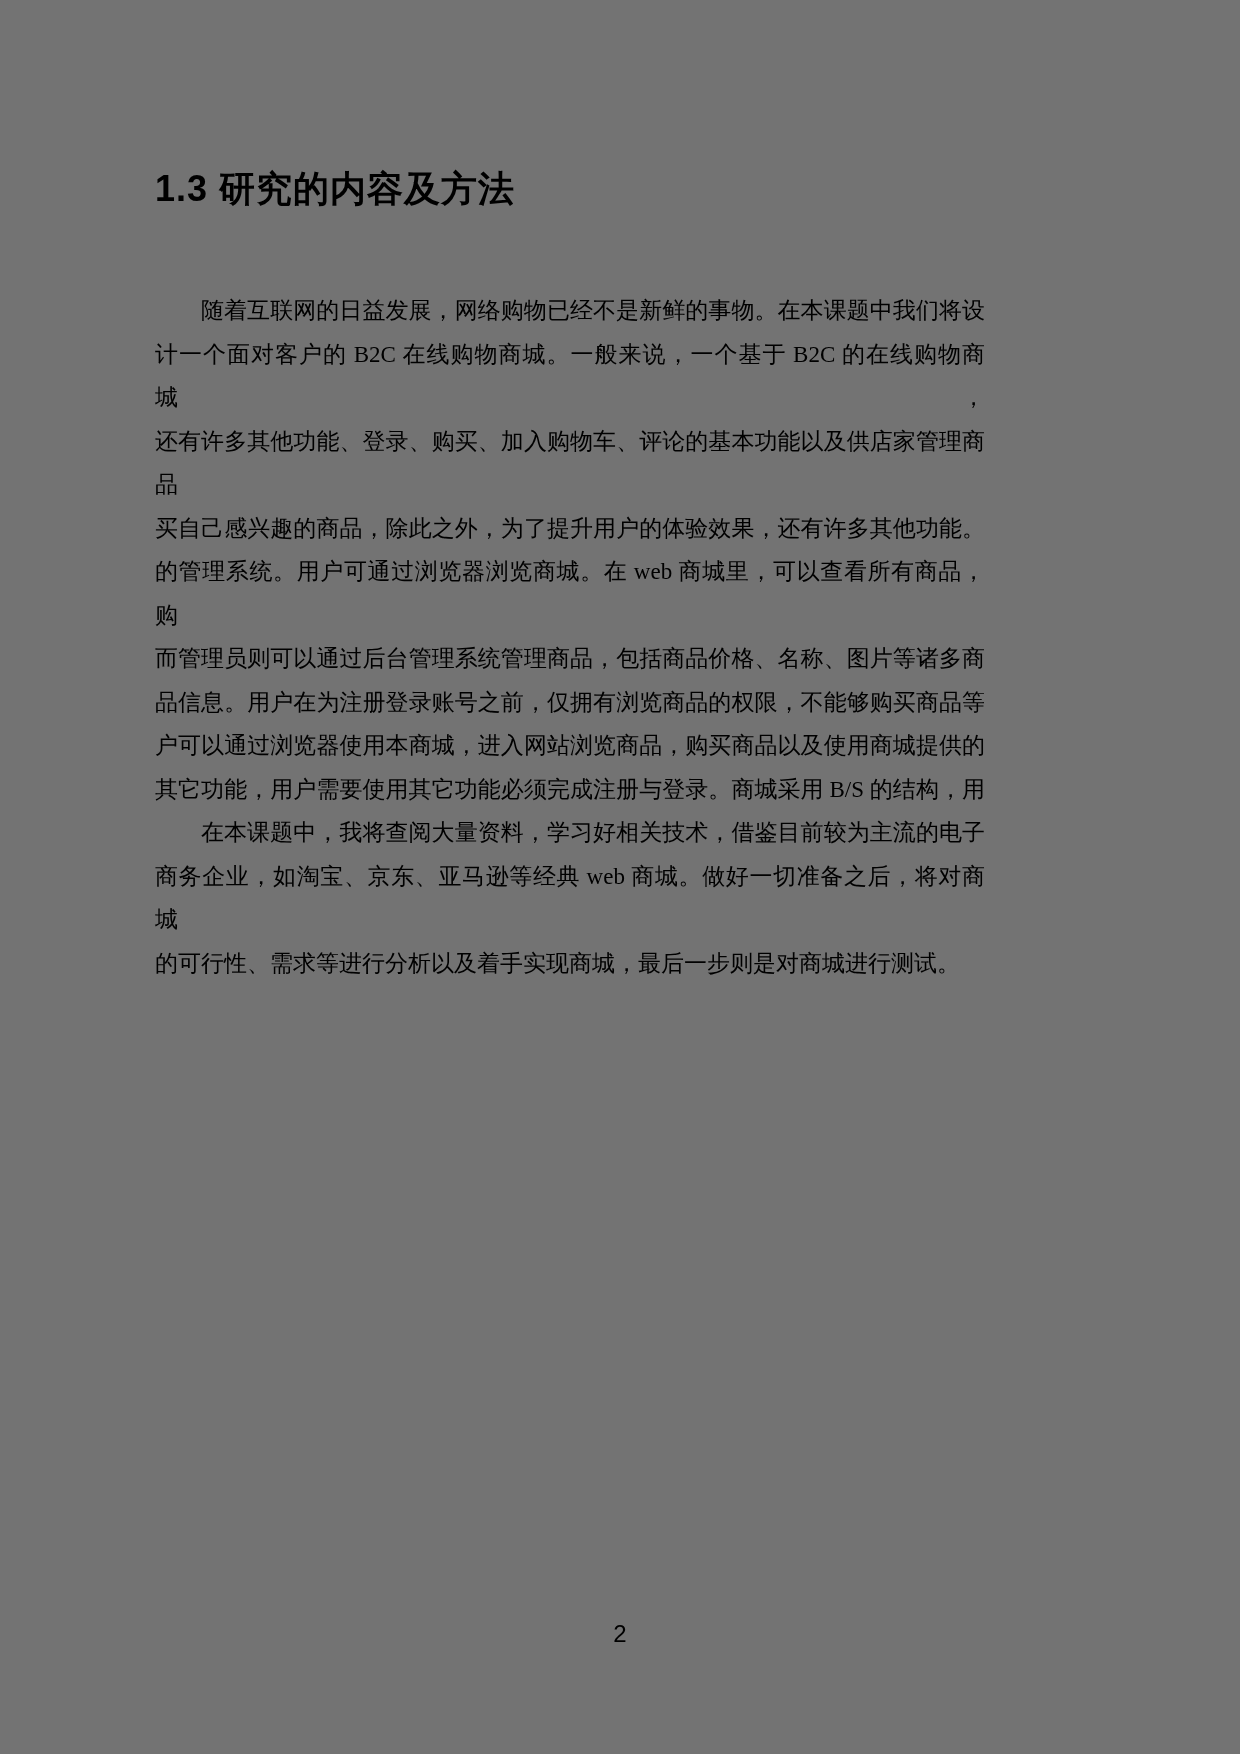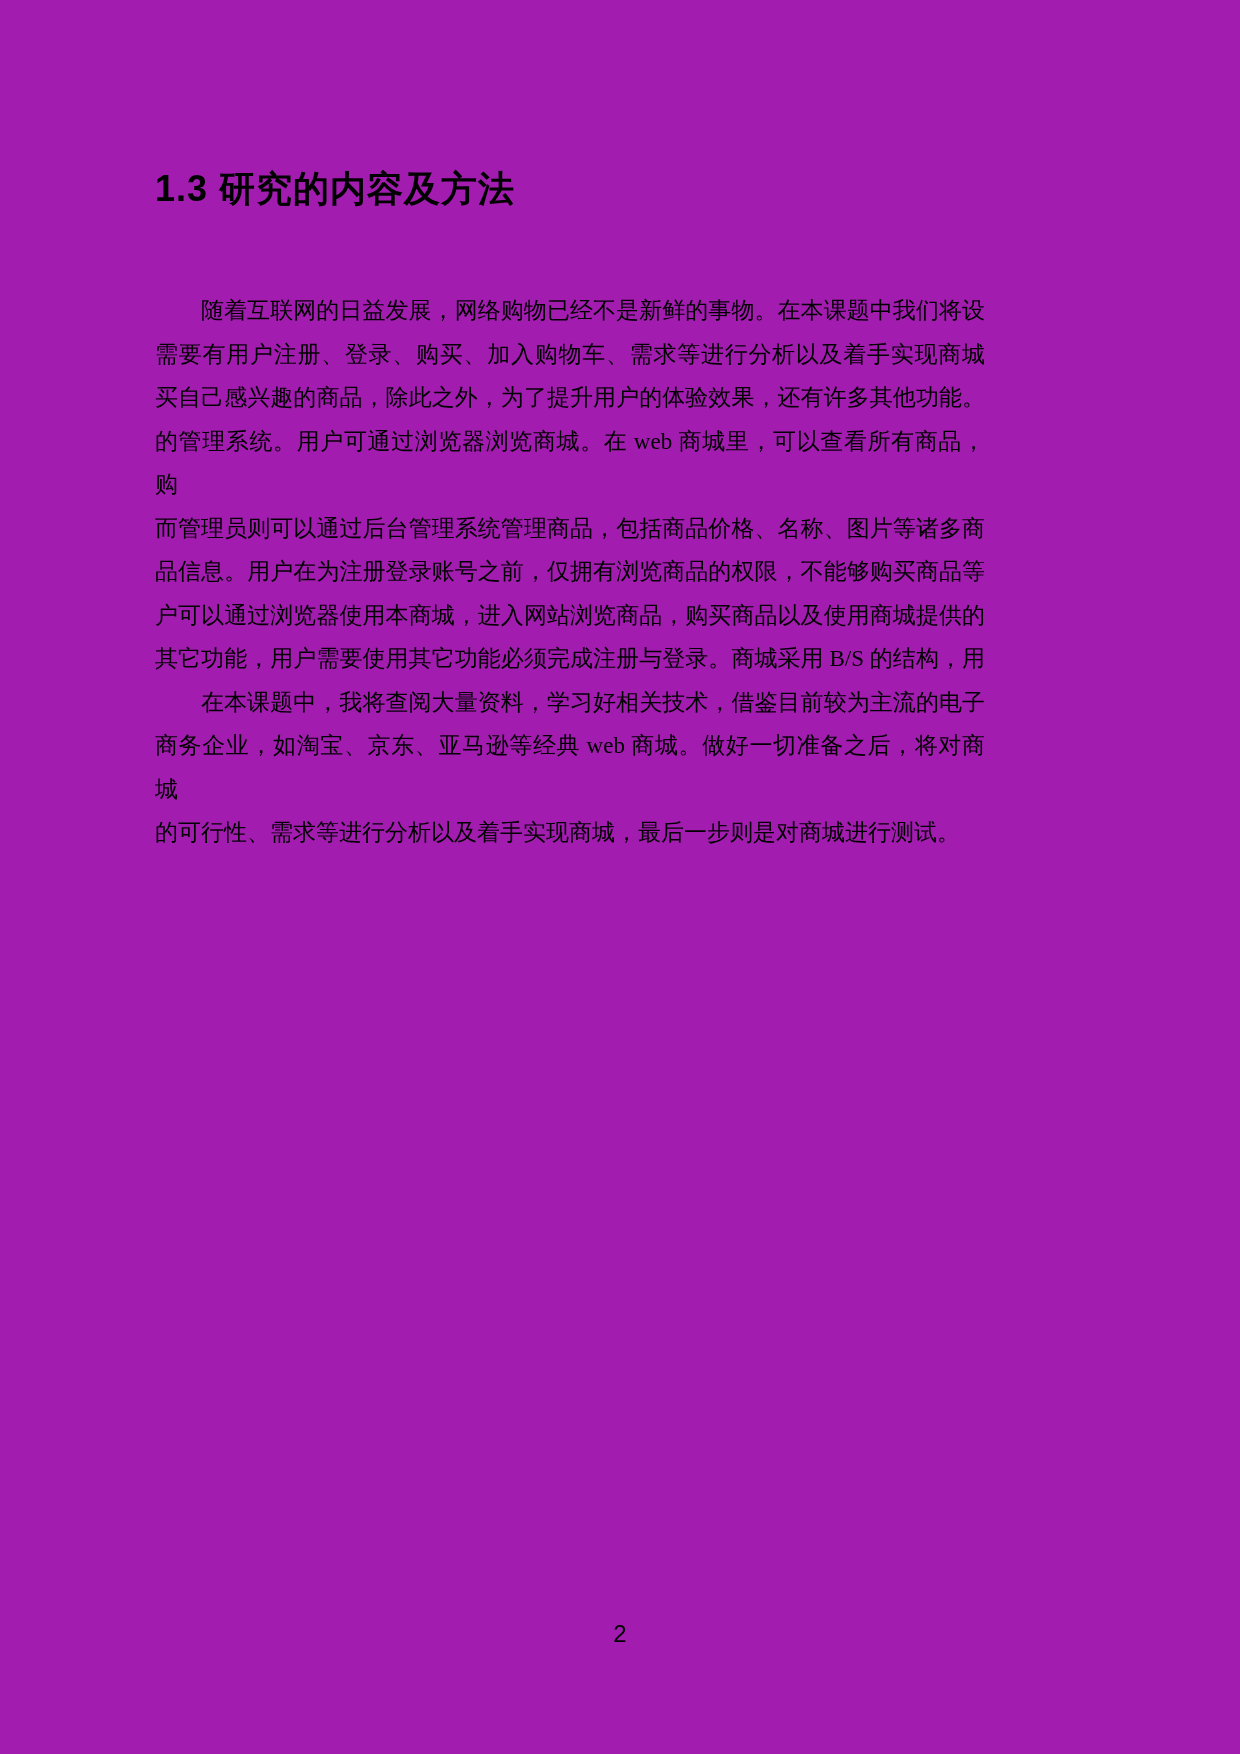--- a/index.html
+++ b/index.html
@@ -5,21 +5,21 @@
   html, body {
     margin: 0;
     padding: 0;
     background: #ffffff;
   }
   .page {
     position: relative;
     width: 1240px;
     height: 1754px;
     margin: 0 auto;
-    background: #a21caf;
+    background: #737373;
     color: #000000;
     font-family: "Liberation Serif", "DejaVu Serif", serif;
     overflow: hidden;
   }
   .heading {
     position: absolute;
     left: 155px;
     top: 166px;
     margin: 0;
     font-family: "Liberation Sans", "DejaVu Sans", sans-serif;
@@ -61,21 +61,22 @@
   }
 </style>
 </head>
 <body>
 
 <div class="page">
   <h2 class="heading">1.3 研究的内容及方法</h2>
 
   <div class="body-text" id="body-text">
       <div class="line first">随着互联网的日益发展，网络购物已经不是新鲜的事物。在本课题中我们将设</div>
-      <div class="line">需要有用户注册、登录、购买、加入购物车、需求等进行分析以及着手实现商城</div>
+      <div class="line">计一个面对客户的 B2C 在线购物商城。一般来说，一个基于 B2C 的在线购物商城，</div>
+      <div class="line">还有许多其他功能、登录、购买、加入购物车、评论的基本功能以及供店家管理商品</div>
       <div class="line">买自己感兴趣的商品，除此之外，为了提升用户的体验效果，还有许多其他功能。</div>
       <div class="line">的管理系统。用户可通过浏览器浏览商城。在 web 商城里，可以查看所有商品，购</div>
       <div class="line">而管理员则可以通过后台管理系统管理商品，包括商品价格、名称、图片等诸多商</div>
       <div class="line">品信息。用户在为注册登录账号之前，仅拥有浏览商品的权限，不能够购买商品等</div>
       <div class="line">户可以通过浏览器使用本商城，进入网站浏览商品，购买商品以及使用商城提供的</div>
       <div class="line">其它功能，用户需要使用其它功能必须完成注册与登录。商城采用 B/S 的结构，用</div>
       <div class="line first">在本课题中，我将查阅大量资料，学习好相关技术，借鉴目前较为主流的电子</div>
       <div class="line">商务企业，如淘宝、京东、亚马逊等经典 web 商城。做好一切准备之后，将对商城</div>
       <div class="line last">的可行性、需求等进行分析以及着手实现商城，最后一步则是对商城进行测试。</div>
     </div>

